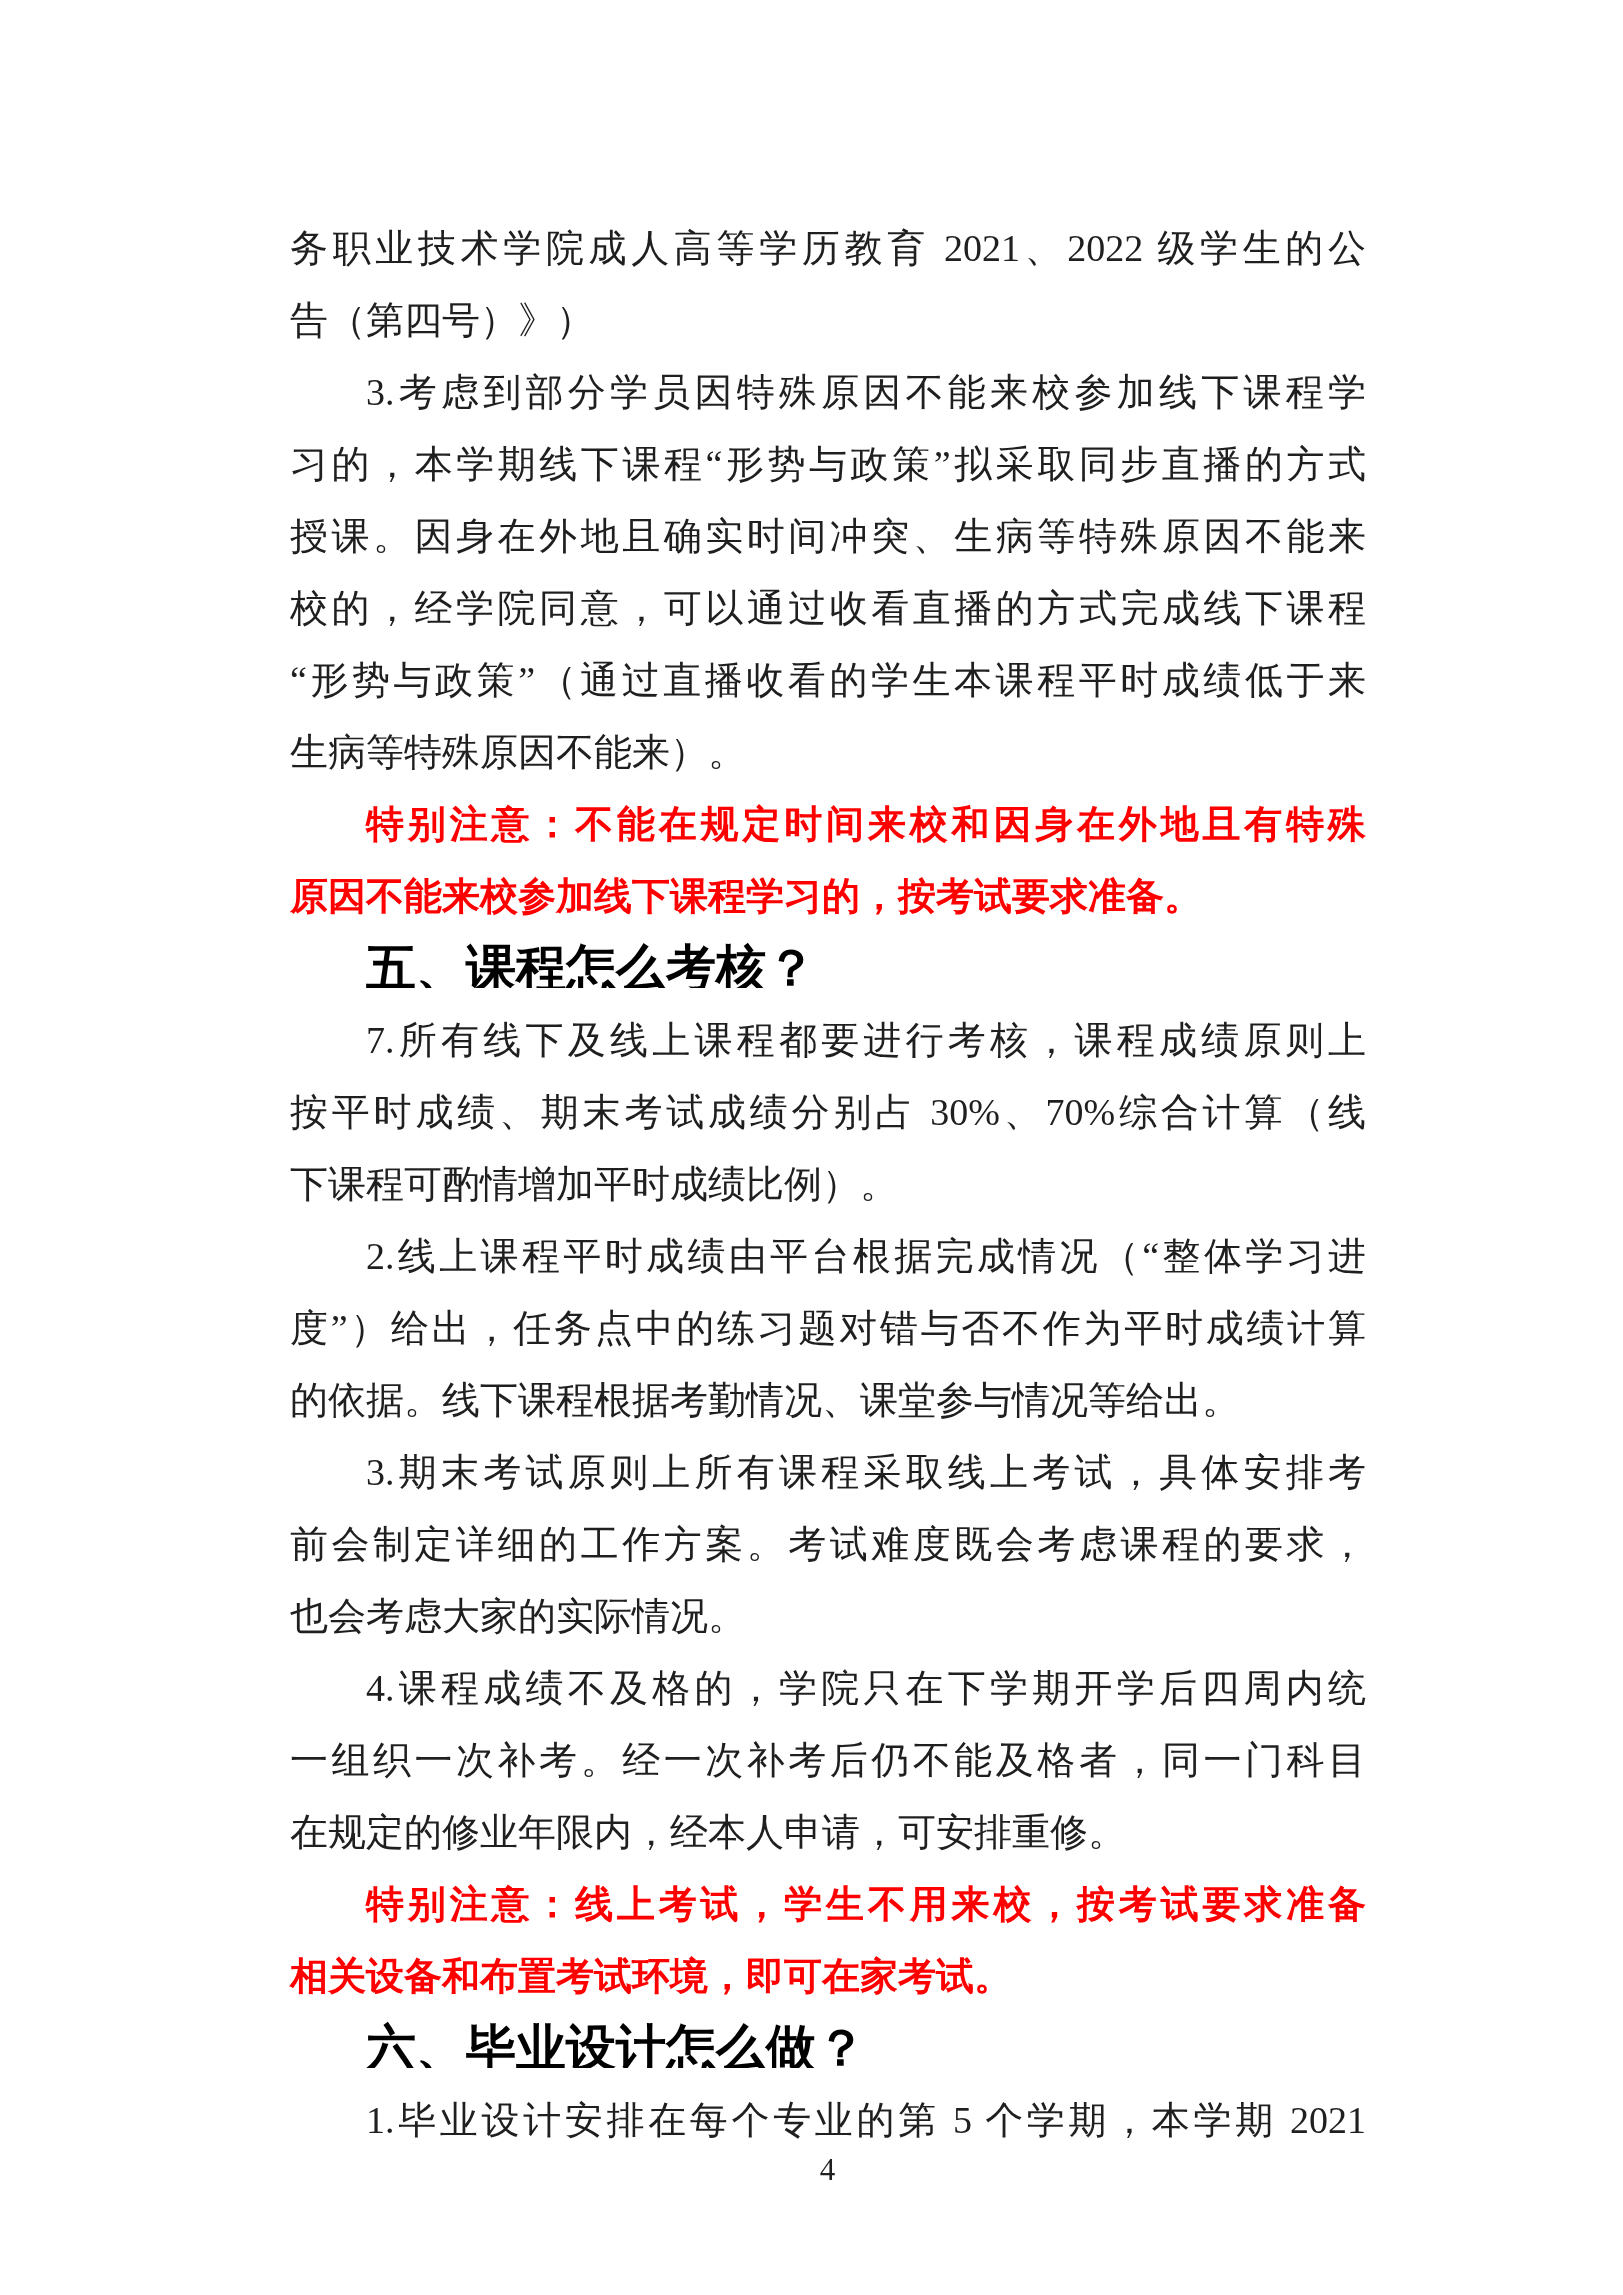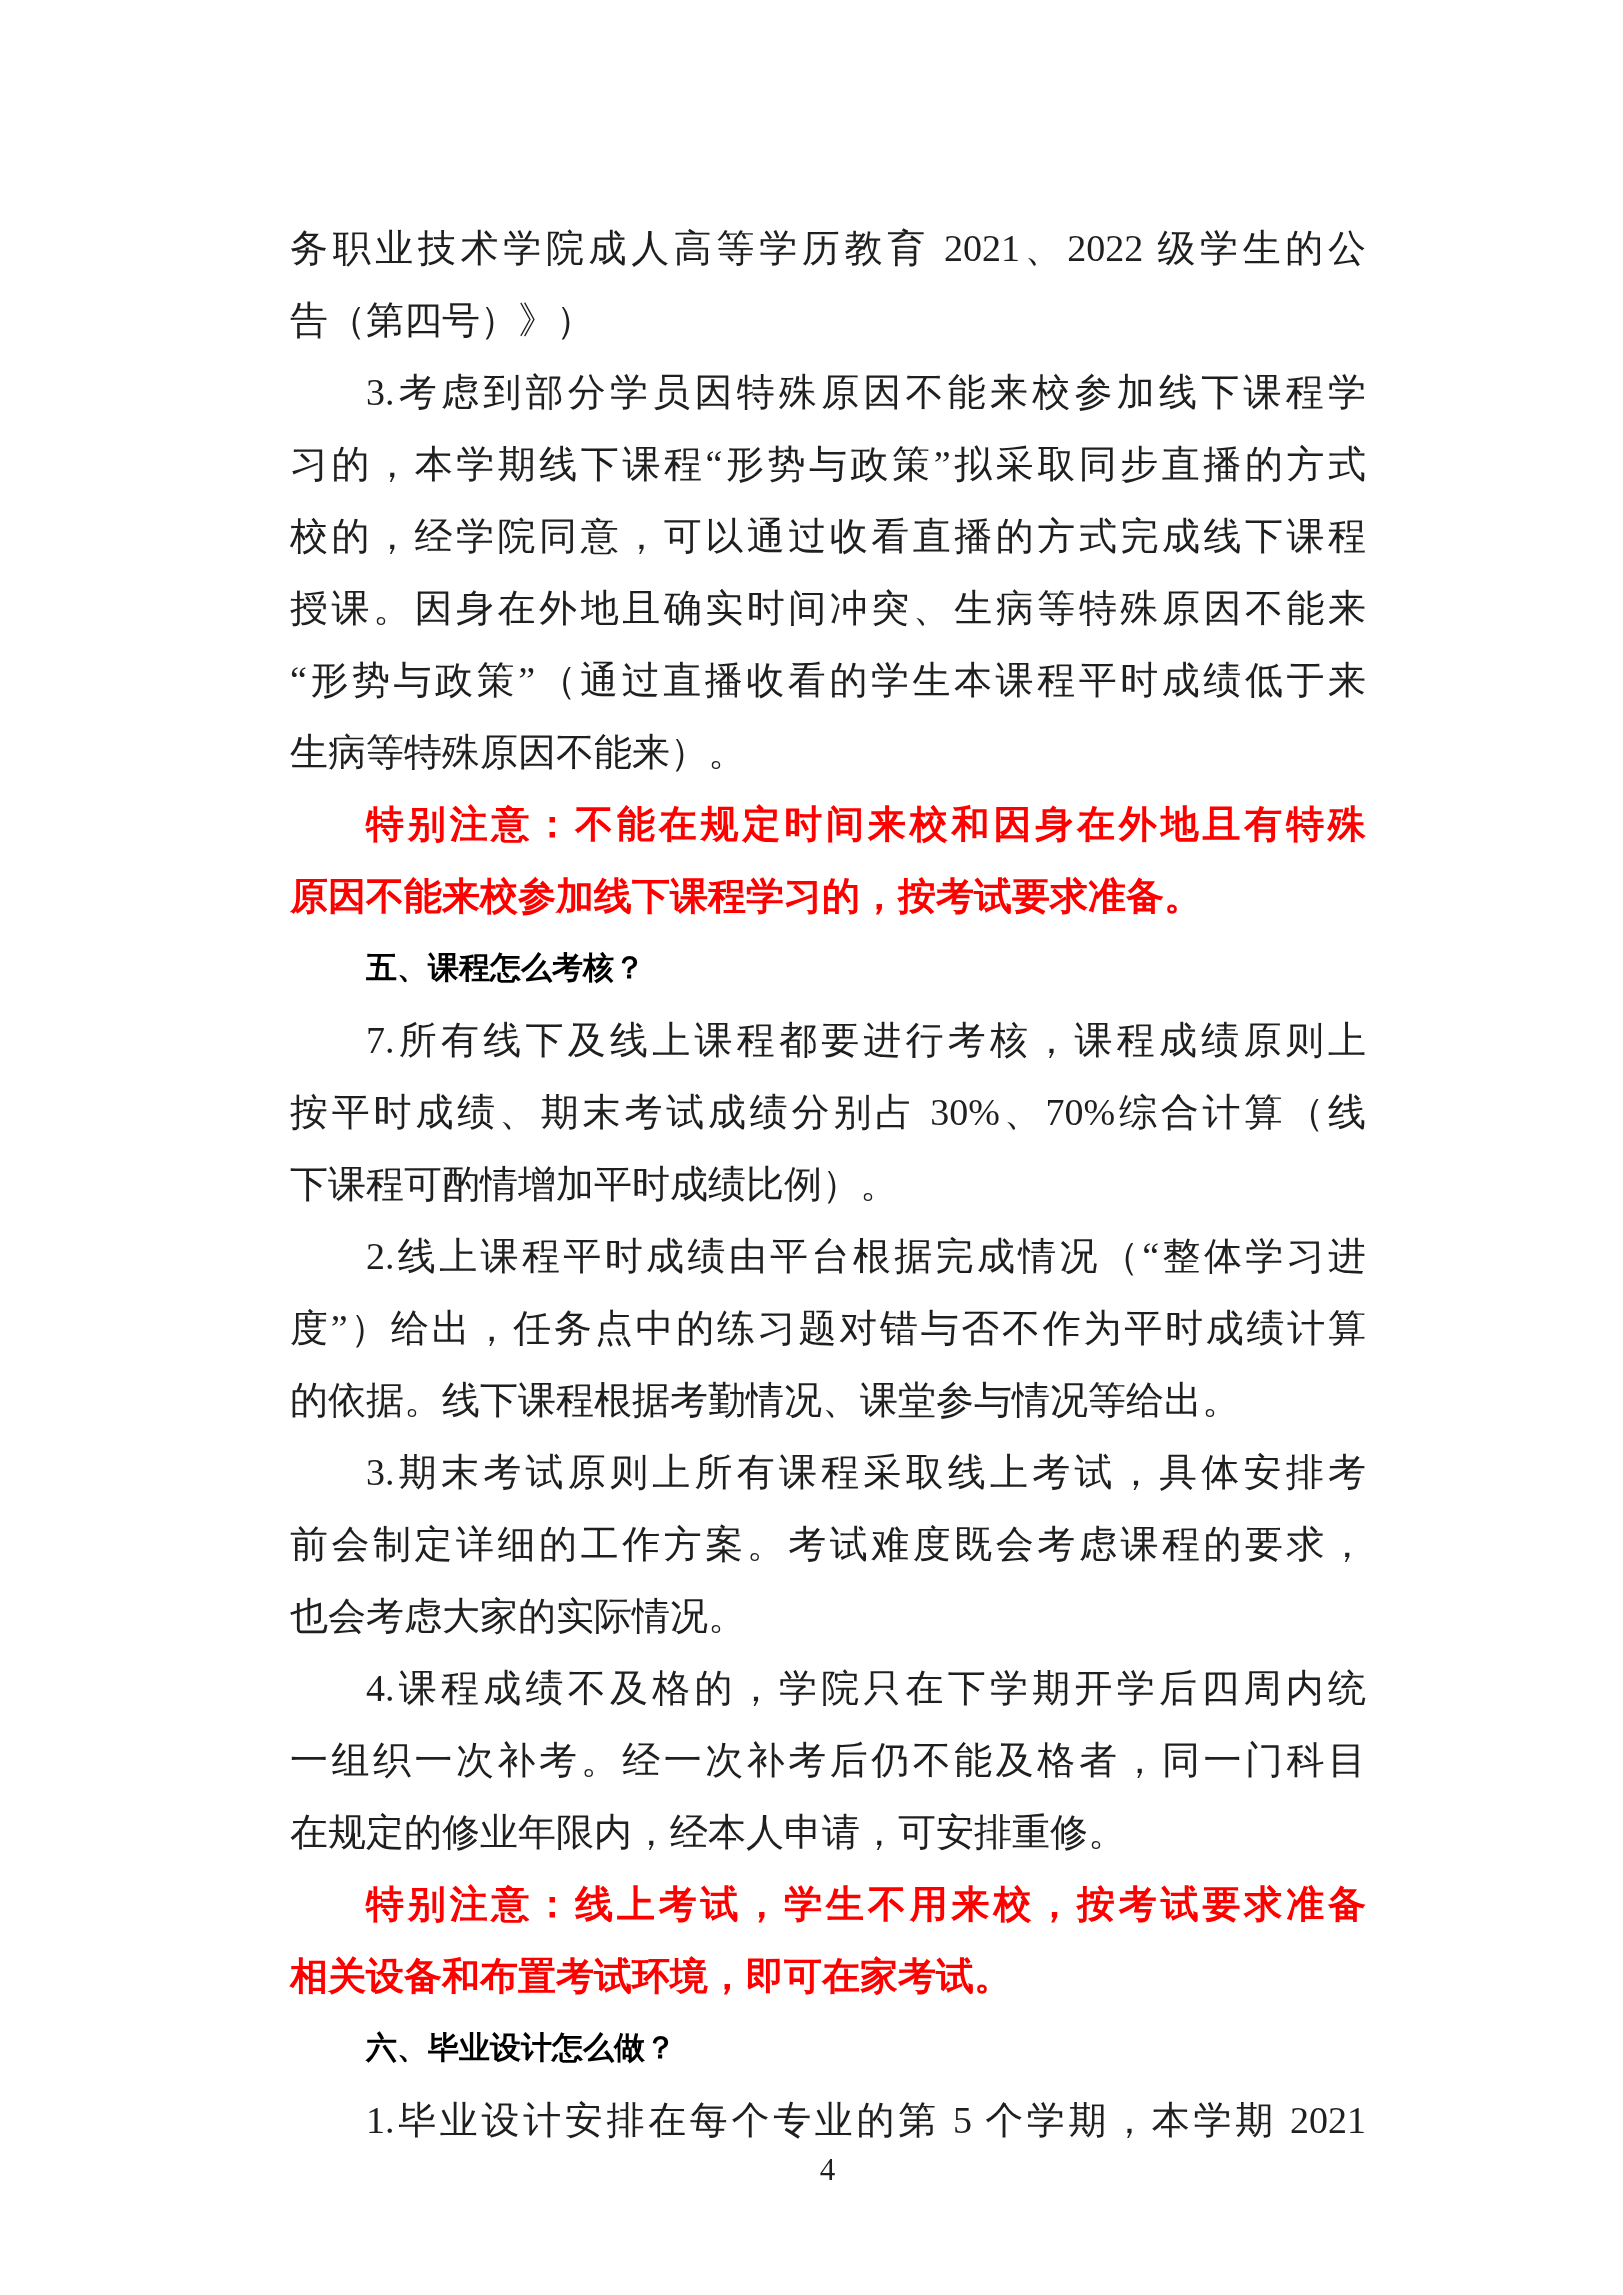--- a/index.html
+++ b/index.html
@@ -46,21 +46,21 @@
     text-indent: 76px; 
   }
   .line.red {
     color: var(--red);
     font-weight: 700;
   }
   .line.heading {
     font-family: "Liberation Sans", "DejaVu Sans", sans-serif;
     font-weight: 700;
     color: var(--heading-ink);
-    font-size: 31px;
+    font-size: 50px;
     text-align-last: left;
   }
   .footer {
     position: absolute;
     left: 0;
     top: 2118px;
     width: 100%;
     text-align: center;
     font-size: 31px;
     line-height: 39px;
@@ -70,22 +70,22 @@
 </style>
 </head>
 <body>
 
 <div class="page">
   <div class="content">
       <div class="line body fill">务职业技术学院成人高等学历教育 2021、2022 级学生的公</div>
       <div class="line body end">告（第四号）》）</div>
       <div class="line body fill indent">3.考虑到部分学员因特殊原因不能来校参加线下课程学</div>
       <div class="line body fill">习的，本学期线下课程“形势与政策”拟采取同步直播的方式</div>
+      <div class="line body fill">授课。因身在外地且确实时间冲突、生病等特殊原因不能来</div>
       <div class="line body fill">校的，经学院同意，可以通过收看直播的方式完成线下课程</div>
-      <div class="line body fill">授课。因身在外地且确实时间冲突、生病等特殊原因不能来</div>
       <div class="line body fill">“形势与政策”（通过直播收看的学生本课程平时成绩低于来</div>
       <div class="line body end">生病等特殊原因不能来）。</div>
       <div class="line red fill indent">特别注意：不能在规定时间来校和因身在外地且有特殊</div>
       <div class="line red end">原因不能来校参加线下课程学习的，按考试要求准备。</div>
       <div class="line heading end indent">五、课程怎么考核？</div>
       <div class="line body fill indent">7.所有线下及线上课程都要进行考核，课程成绩原则上</div>
       <div class="line body fill">按平时成绩、期末考试成绩分别占 30%、70%综合计算（线</div>
       <div class="line body end">下课程可酌情增加平时成绩比例）。</div>
       <div class="line body fill indent">2.线上课程平时成绩由平台根据完成情况（“整体学习进</div>
       <div class="line body fill">度”）给出，任务点中的练习题对错与否不作为平时成绩计算</div>

